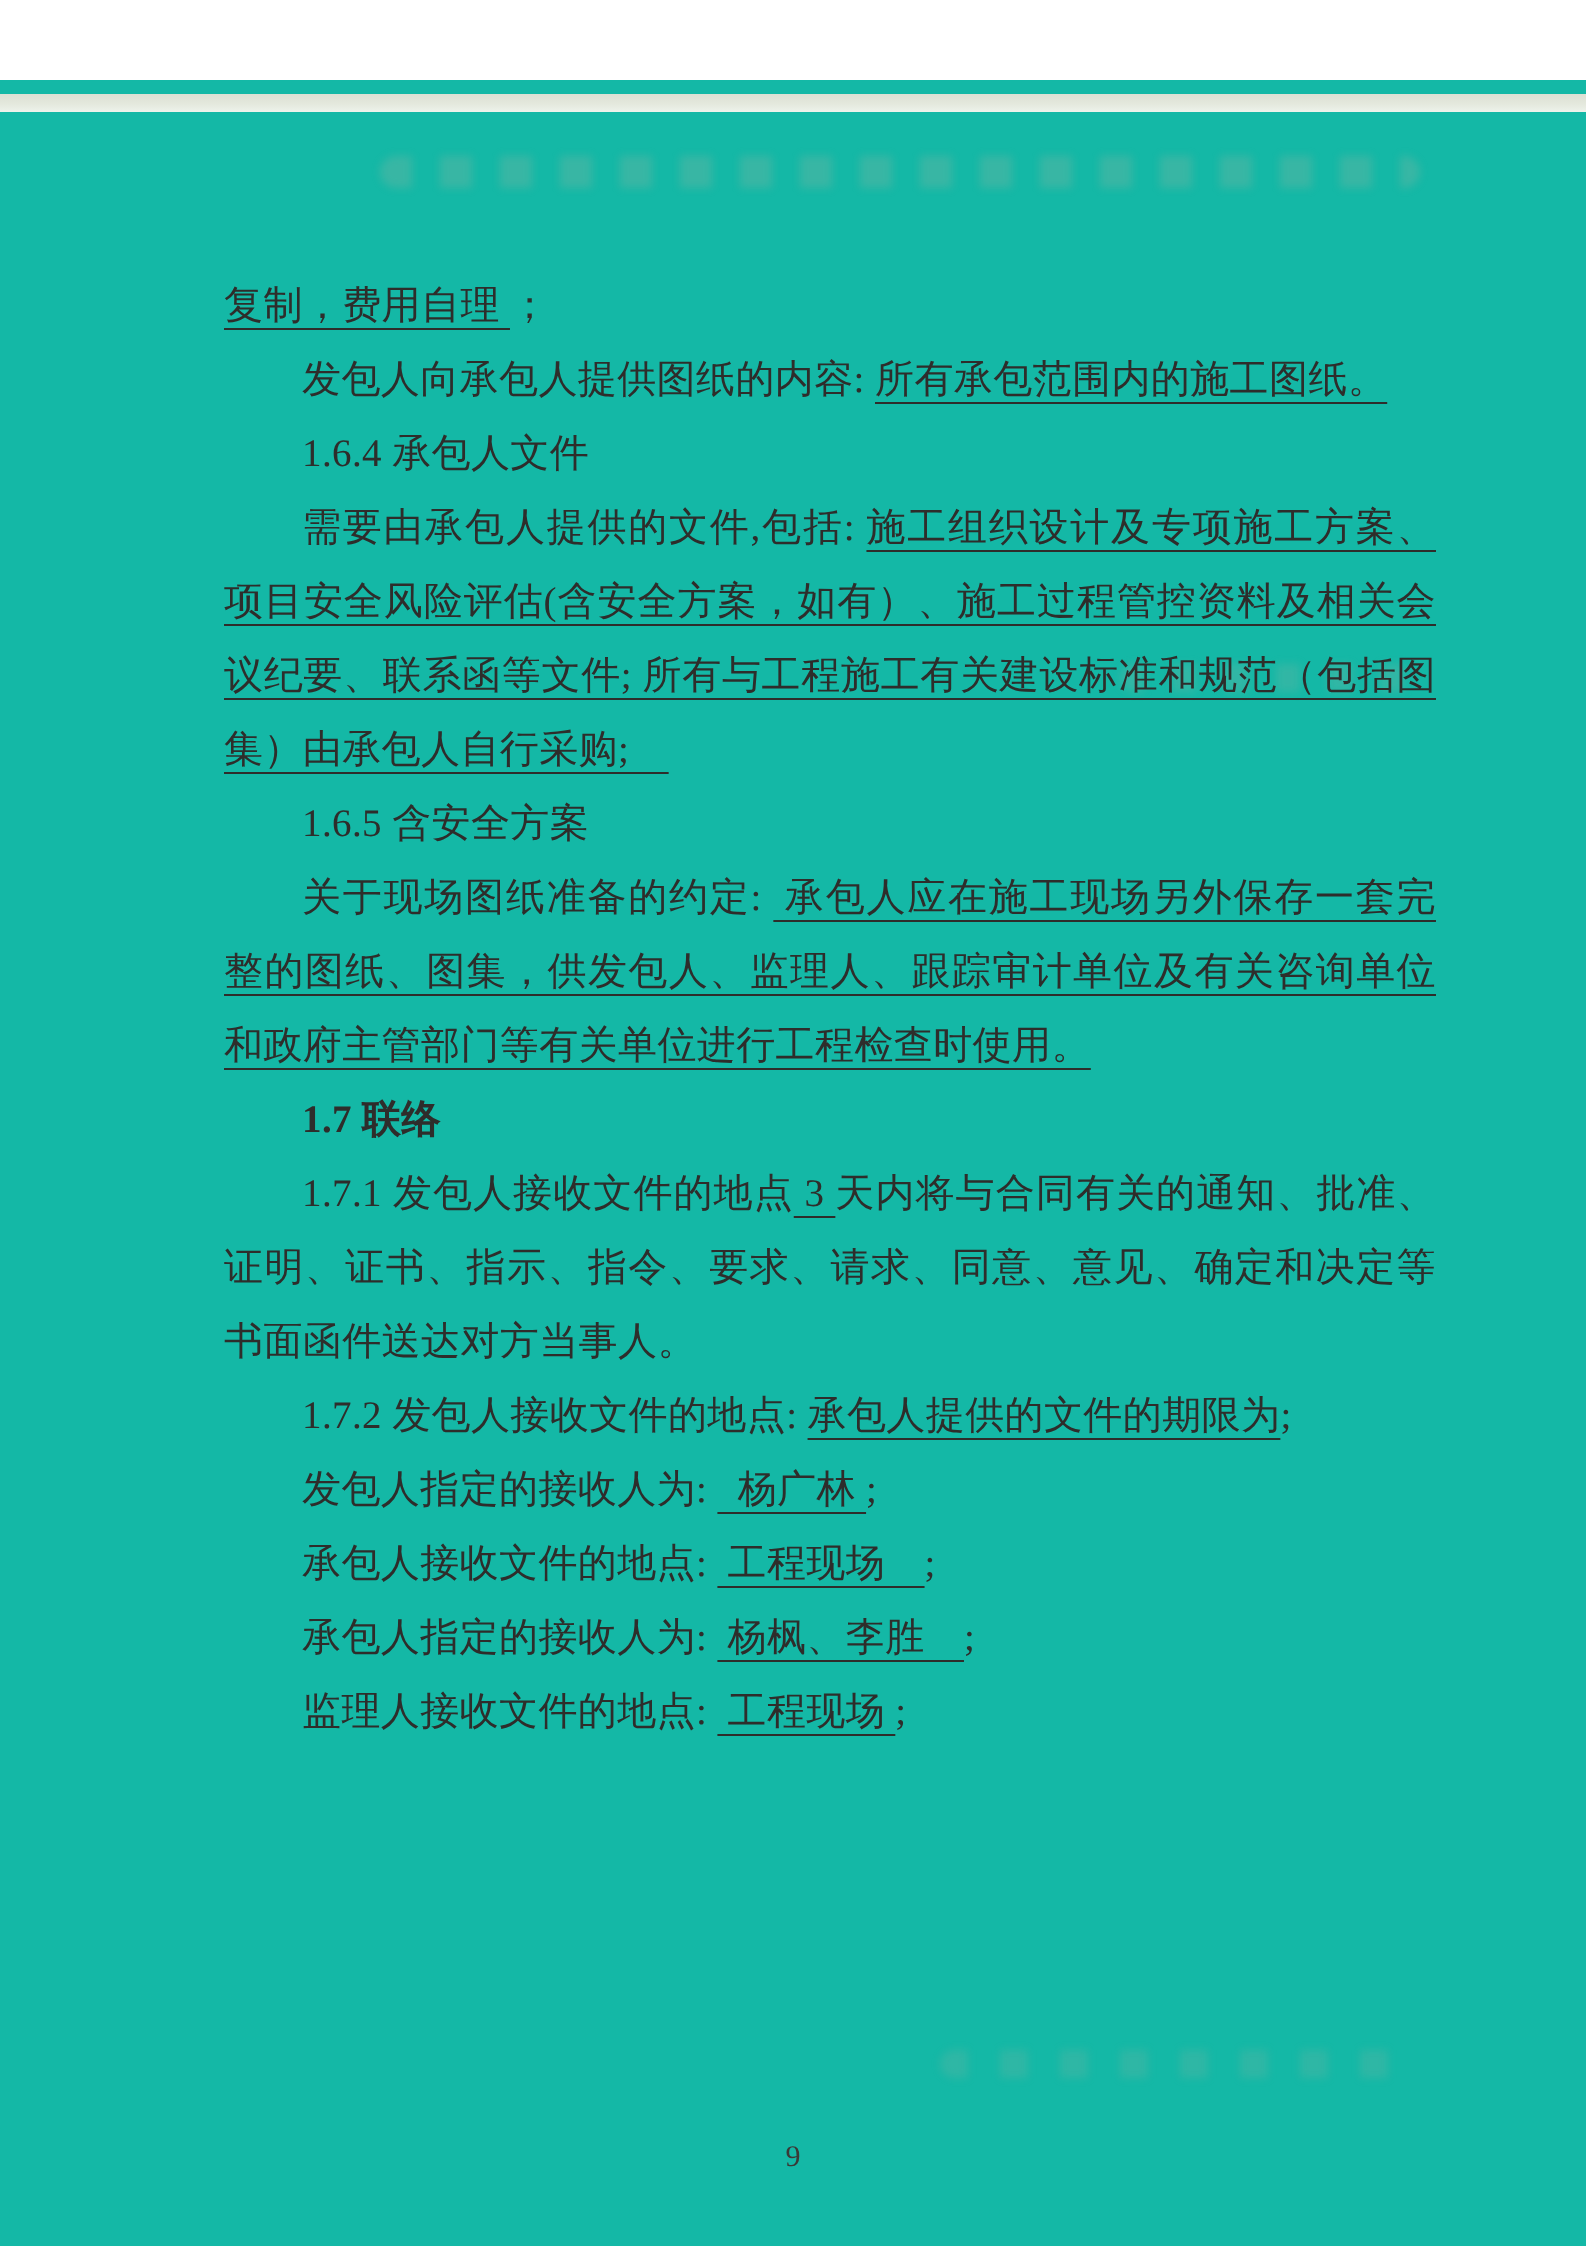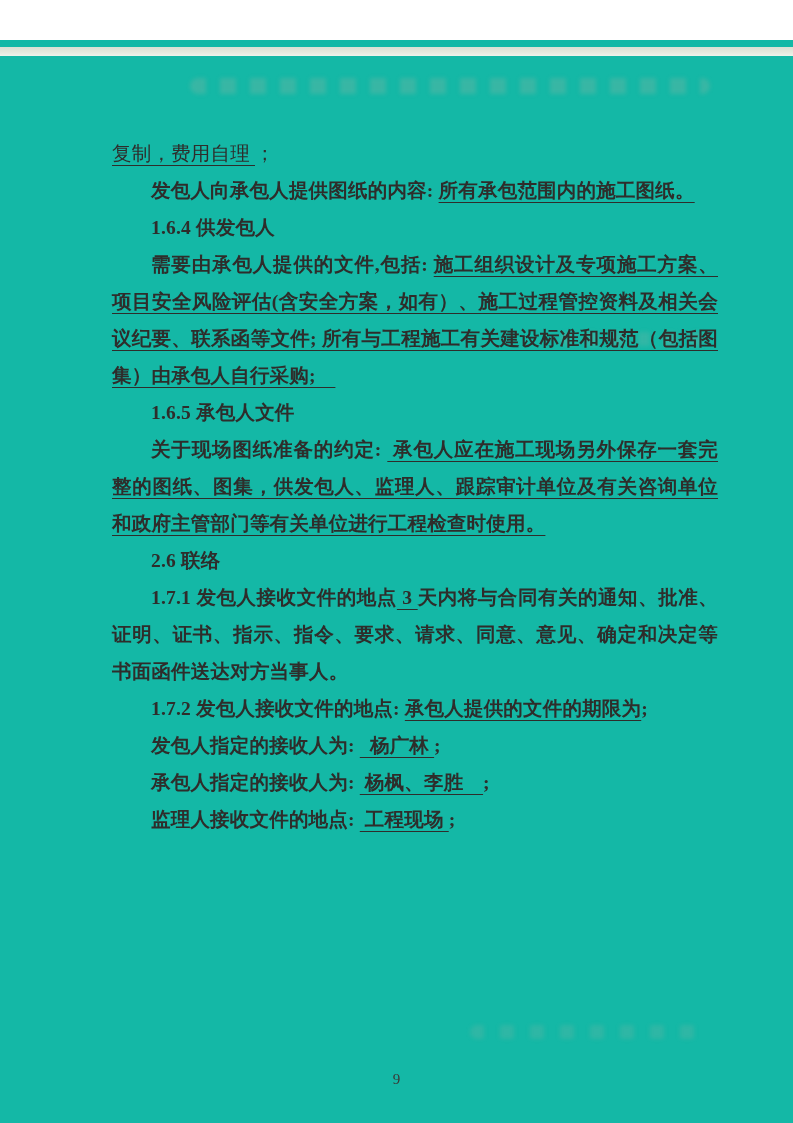--- a/index.html
+++ b/index.html
@@ -30,21 +30,21 @@
     background:repeating-linear-gradient(90deg, rgba(186,179,161,.16) 0 14px, rgba(0,0,0,0) 14px 30px);
     filter:blur(2px); border-radius:7px;
   }
   .content {
     position:absolute; left:112px; top:95px; width:606px;
   }
   .content p {
     margin:0; font-size:19.5px; line-height:37px;
     text-align:justify; letter-spacing:.2px;
   }
-  .indent { text-indent:2em;font-weight:bold; }
+  .indent { text-indent:2em; }
   .bold { font-weight:bold; }
   .u {
     text-decoration:underline;
     text-decoration-thickness:1.3px;
     text-underline-offset:5px;
     text-decoration-skip-ink:none;
   }
   .page-footer {
     position:absolute; left:0; top:1031px; width:100%;
     text-align:center; font-size:15px; color:#3a3936;
@@ -59,40 +59,41 @@
   <div class="scan-smudge-a"></div>
   <div class="scan-smudge-b"></div>
   <div class="scan-smudge-c"></div>
 
   <main class="content">
 
     <p><span class="u">复制，费用自理&nbsp;</span><span>；</span></p>
 
     <p class="indent"><span>发包人向承包人提供图纸的内容:&nbsp;</span><span class="u">所有承包范围内的施工图纸。</span></p>
 
-    <p class="indent"><span>1.6.4 供发包人</span></p>
+    <p class="indent"><span>1.6.4 承包人文件</span></p>
 
     <p class="indent"><span>需要由承包人提供的文件,包括:&nbsp;</span><span class="u">施工组织设计及专项施工方案、项目安全风险评估(含安全方案，如有）、施工过程管控资料及相关会议纪要、联系函等文件;&nbsp;所有与工程施工有关建设标准和规范（包括图集）由承包人自行采购;　</span></p>
 
 
 
 
 
-    <p class="indent"><span>1.6.5 承包人文件</span></p>
+    <p class="indent"><span>1.6.5 含安全方案</span></p>
 
     <p class="indent"><span>关于现场图纸准备的约定:&nbsp;</span><span class="u">&nbsp;承包人应在施工现场另外保存一套完整的图纸、图集，供发包人、监理人、跟踪审计单位及有关咨询单位和政府主管部门等有关单位进行工程检查时使用。</span></p>
 
-    <p class="indent bold"><span>2.6 联络</span></p>
+    <p class="indent bold"><span>1.7 联络</span></p>
 
     <p class="indent"><span>1.7.1 发包人接收文件的地点</span><span class="u">&nbsp;3&nbsp;</span><span>天内将与合同有关的通知、批准、证明、证书、指示、指令、要求、请求、同意、意见、确定和决定等书面函件送达对方当事人。</span></p>
 
     <p class="indent"><span>1.7.2 发包人接收文件的地点:&nbsp;</span><span class="u">承包人提供的文件的期限为</span><span>;</span></p>
 
     <p class="indent"><span>发包人指定的接收人为:&nbsp;</span><span class="u">&nbsp;&nbsp;杨广林&nbsp;</span><span>;</span></p>
 
+    <p class="indent"><span>承包人接收文件的地点:&nbsp;</span><span class="u">&nbsp;工程现场　</span><span>;</span></p>
 
     <p class="indent"><span>承包人指定的接收人为:&nbsp;</span><span class="u">&nbsp;杨枫、李胜　</span><span>;</span></p>
 
     <p class="indent"><span>监理人接收文件的地点:&nbsp;</span><span class="u">&nbsp;工程现场&nbsp;</span><span>;</span></p>
 
   </main>
 
   <footer class="page-footer">9</footer>
 </div>
 

